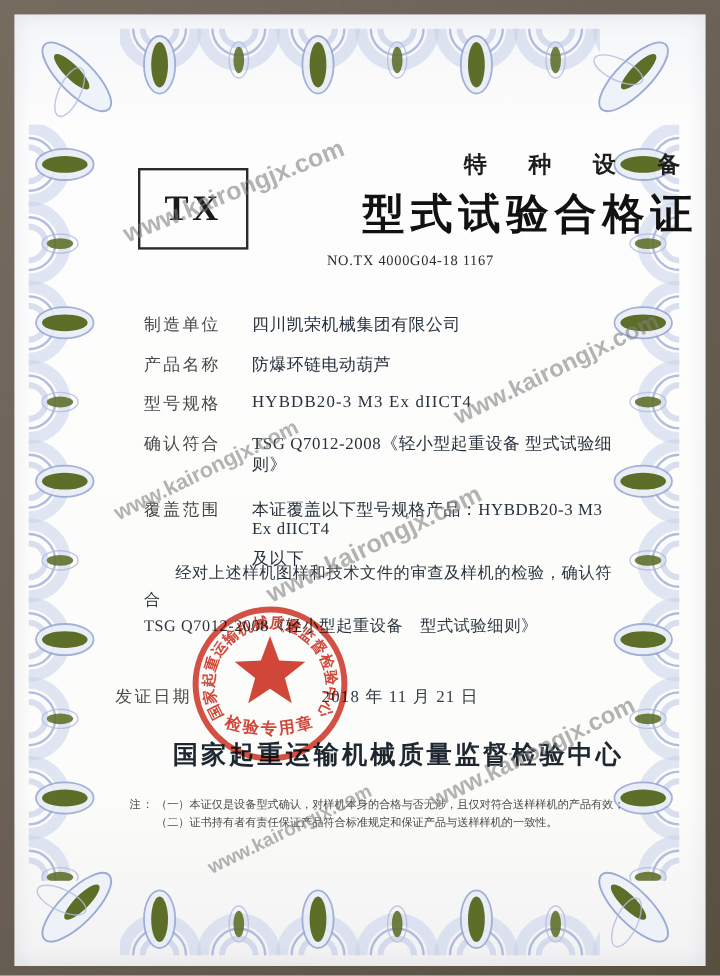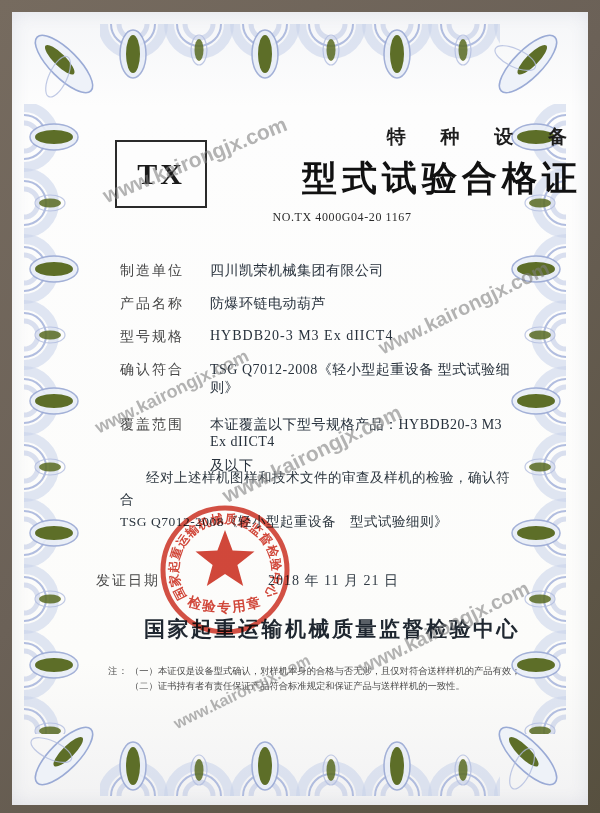--- a/index.html
+++ b/index.html
@@ -272,21 +272,21 @@
 
     <div class="hdr">
       <div class="category">特 种 设 备</div>
       <div class="title">型式试验合格证</div>
     </div>
 
     <div class="txbox">
       <span>TX</span>
     </div>
 
-    <div class="certno">NO.TX 4000G04-20 1167</div>
+    <div class="certno">NO.TX 4000G04-18 1167</div>
 
     <div class="row" style="top:250px">
       <span class="lbl">制造单位</span>
       <span class="val">四川凯荣机械集团有限公司</span>
     </div>
     <div class="row" style="top:283px">
       <span class="lbl">产品名称</span>
       <span class="val">防爆环链电动葫芦</span>
     </div>
     <div class="row" style="top:316px">

